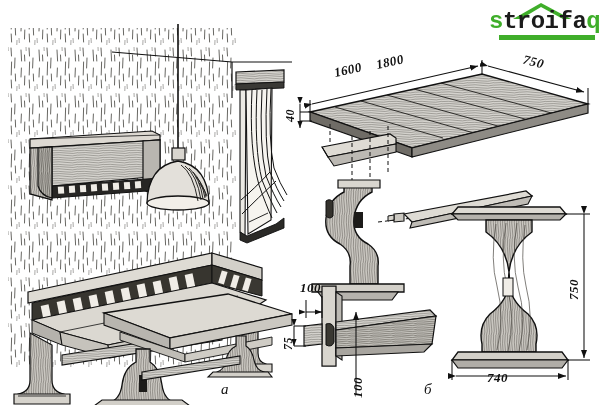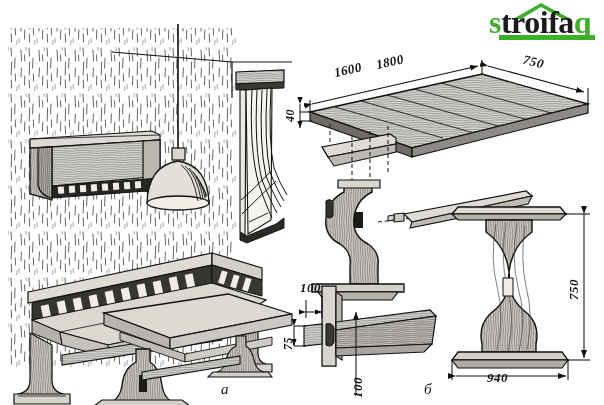--- a/index.html
+++ b/index.html
@@ -24,23 +24,23 @@
     left: 489px;
     top: 2px;
     width: 115px;
     height: 40px;
   }
   #logo .word {
     position: absolute;
     left: 0;
     top: 6px;
     width: 115px;
-    font-family: Liberation Serif, serif;
+    font-family: Liberation Mono, monospace;
     font-weight: bold;
-    font-size: 32px;
+    font-size: 24px;
     letter-spacing: -0.5px;
     line-height: 28px;
     color: #1b1b1b;
   }
   #logo .word .grn { color: #3fae2a; }
   #logo .roof {
     position: absolute;
     left: 22px;
     top: 0px;
     width: 62px;
@@ -403,21 +403,21 @@
   <div class="dim small rot90" style="left:283px; top:122px;">40</div>
 
   <div class="dim" style="left:300px; top:280px;">100</div>
 
   <div class="dim small rot90" style="left:281px; top:350px;">75</div>
 
   <div class="dim rot90" style="left:350px; top:398px;">100</div>
 
   <div class="dim rot90" style="left:566px; top:300px;">750</div>
 
-  <div class="dim" style="left:487px; top:370px;">940</div>
+  <div class="dim" style="left:487px; top:370px;">740</div>
 
   <div class="figlabel" style="left:221px; top:381px;">a</div>
   <div class="figlabel" style="left:424px; top:381px;">б</div>
 
   <div id="logo">
     <svg class="roof" viewBox="0 0 62 18">
       <path d="M2 17 L30 1 L60 17 L52 17 L30 5 L10 17 Z" fill="#3fae2a"></path>
     </svg>
     <div class="word">
       <span class="grn">s</span><span>troifa</span><span class="grn">q</span>

